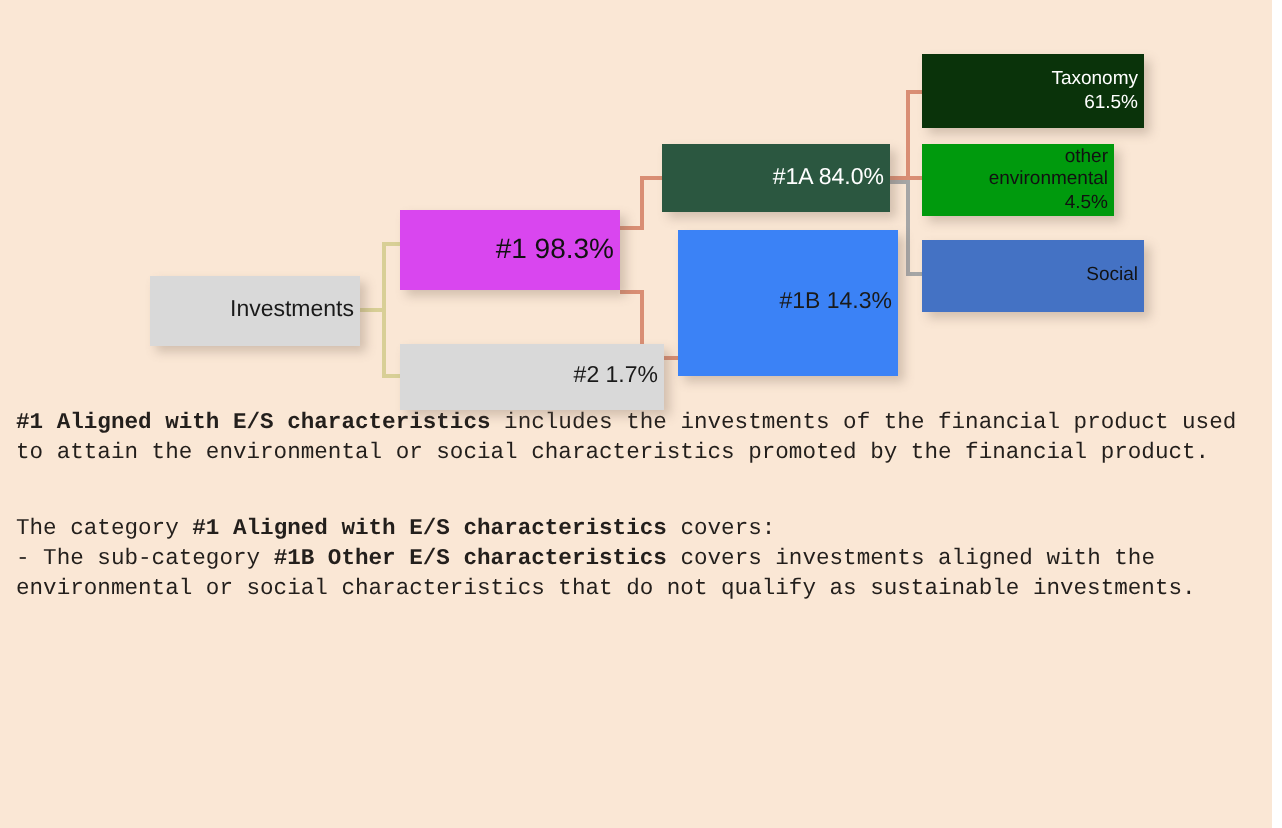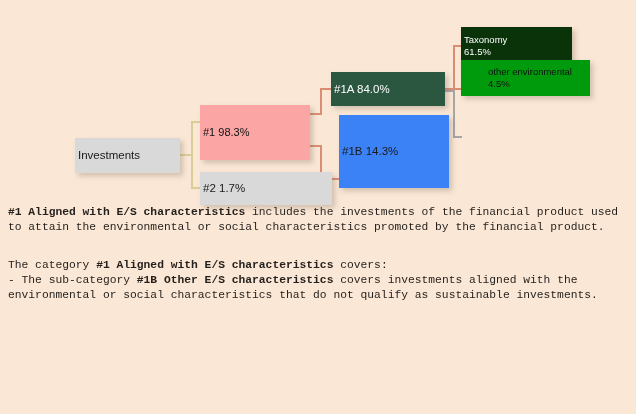--- a/index.html
+++ b/index.html
@@ -28,58 +28,58 @@
     top: 0;
     width: 636px;
     height: 205px;
   }
   .node {
     position: absolute;
     box-sizing: border-box;
     display: flex;
     align-items: center;
     justify-content: center;
-    text-align: left;
+    text-align: right;
     line-height: 1.22;
     box-shadow: 3px 3px 5px rgba(120, 100, 85, 0.30);
     z-index: 3;
   }
   .node .label {
     display: block;
     width: 100%;
     padding: 0 3px;
   }
 
   
   #node-investments {
     left: 75px;  top: 138px;  width: 105px;  height: 35px;
     background: #d9d9d9;  color: #1a1a1a;  font-size: 11.5px;
   }
   #node-1 {
-    left: 200px; top: 105px; width: 110px; height: 55px;
-    background: #fca5a5; color: #111111; font-size: 11px;
+    left: 200px; top: 105px; width: 110px; height: 40px;
+    background: #d946ef; color: #111111; font-size: 14px;
   }
   #node-2 {
     left: 200px; top: 172px; width: 132px; height: 33px;
     background: #d9d9d9; color: #1a1a1a; font-size: 11.5px;
   }
   #node-1a {
     left: 331px; top: 72px; width: 114px; height: 34px;
     background: #2b5740; color: #ffffff; font-size: 11.5px;
   }
   #node-1b {
     left: 339px; top: 115px; width: 110px; height: 73px;
     background: #3b82f6; color: #1a1a1a; font-size: 11.5px;
   }
   #node-taxonomy {
     left: 461px; top: 27px; width: 111px; height: 37px;
     background: #0a330a; color: #ffffff; font-size: 9.5px;
   }
   #node-other-env {
-    left: 461px; top: 60px; width: 129px; height: 36px;
+    left: 461px; top: 72px; width: 96px; height: 36px;
     background: #009a0d; color: #111111; font-size: 9.5px; padding-left: 24px;
   }
   #node-social {
     left: 461px; top: 120px; width: 111px; height: 36px;
     background: #4472c4; color: #111111; font-size: 9.5px;
   }
 
   
   .conn {
     position: absolute;
@@ -189,20 +189,23 @@
       </span>
     </div>
 
     <div class="node" id="node-other-env">
       <span class="label">
         <span>other environmental</span><br>
         <span>4.5%</span>
       </span>
     </div>
 
+    <div class="node" id="node-social">
+      <span class="label">Social</span>
+    </div>
   </div>
 
   <div id="body-text">
 
     <p><b>#1 Aligned with E/S characteristics</b><span> includes the investments of the financial product used to attain the environmental or social characteristics promoted by the financial product.</span></p>
 
 
     <div class="block-gap"></div>
 
     <p class="tight"><span>The category </span><b>#1 Aligned with E/S characteristics</b><span> covers:</span></p>

